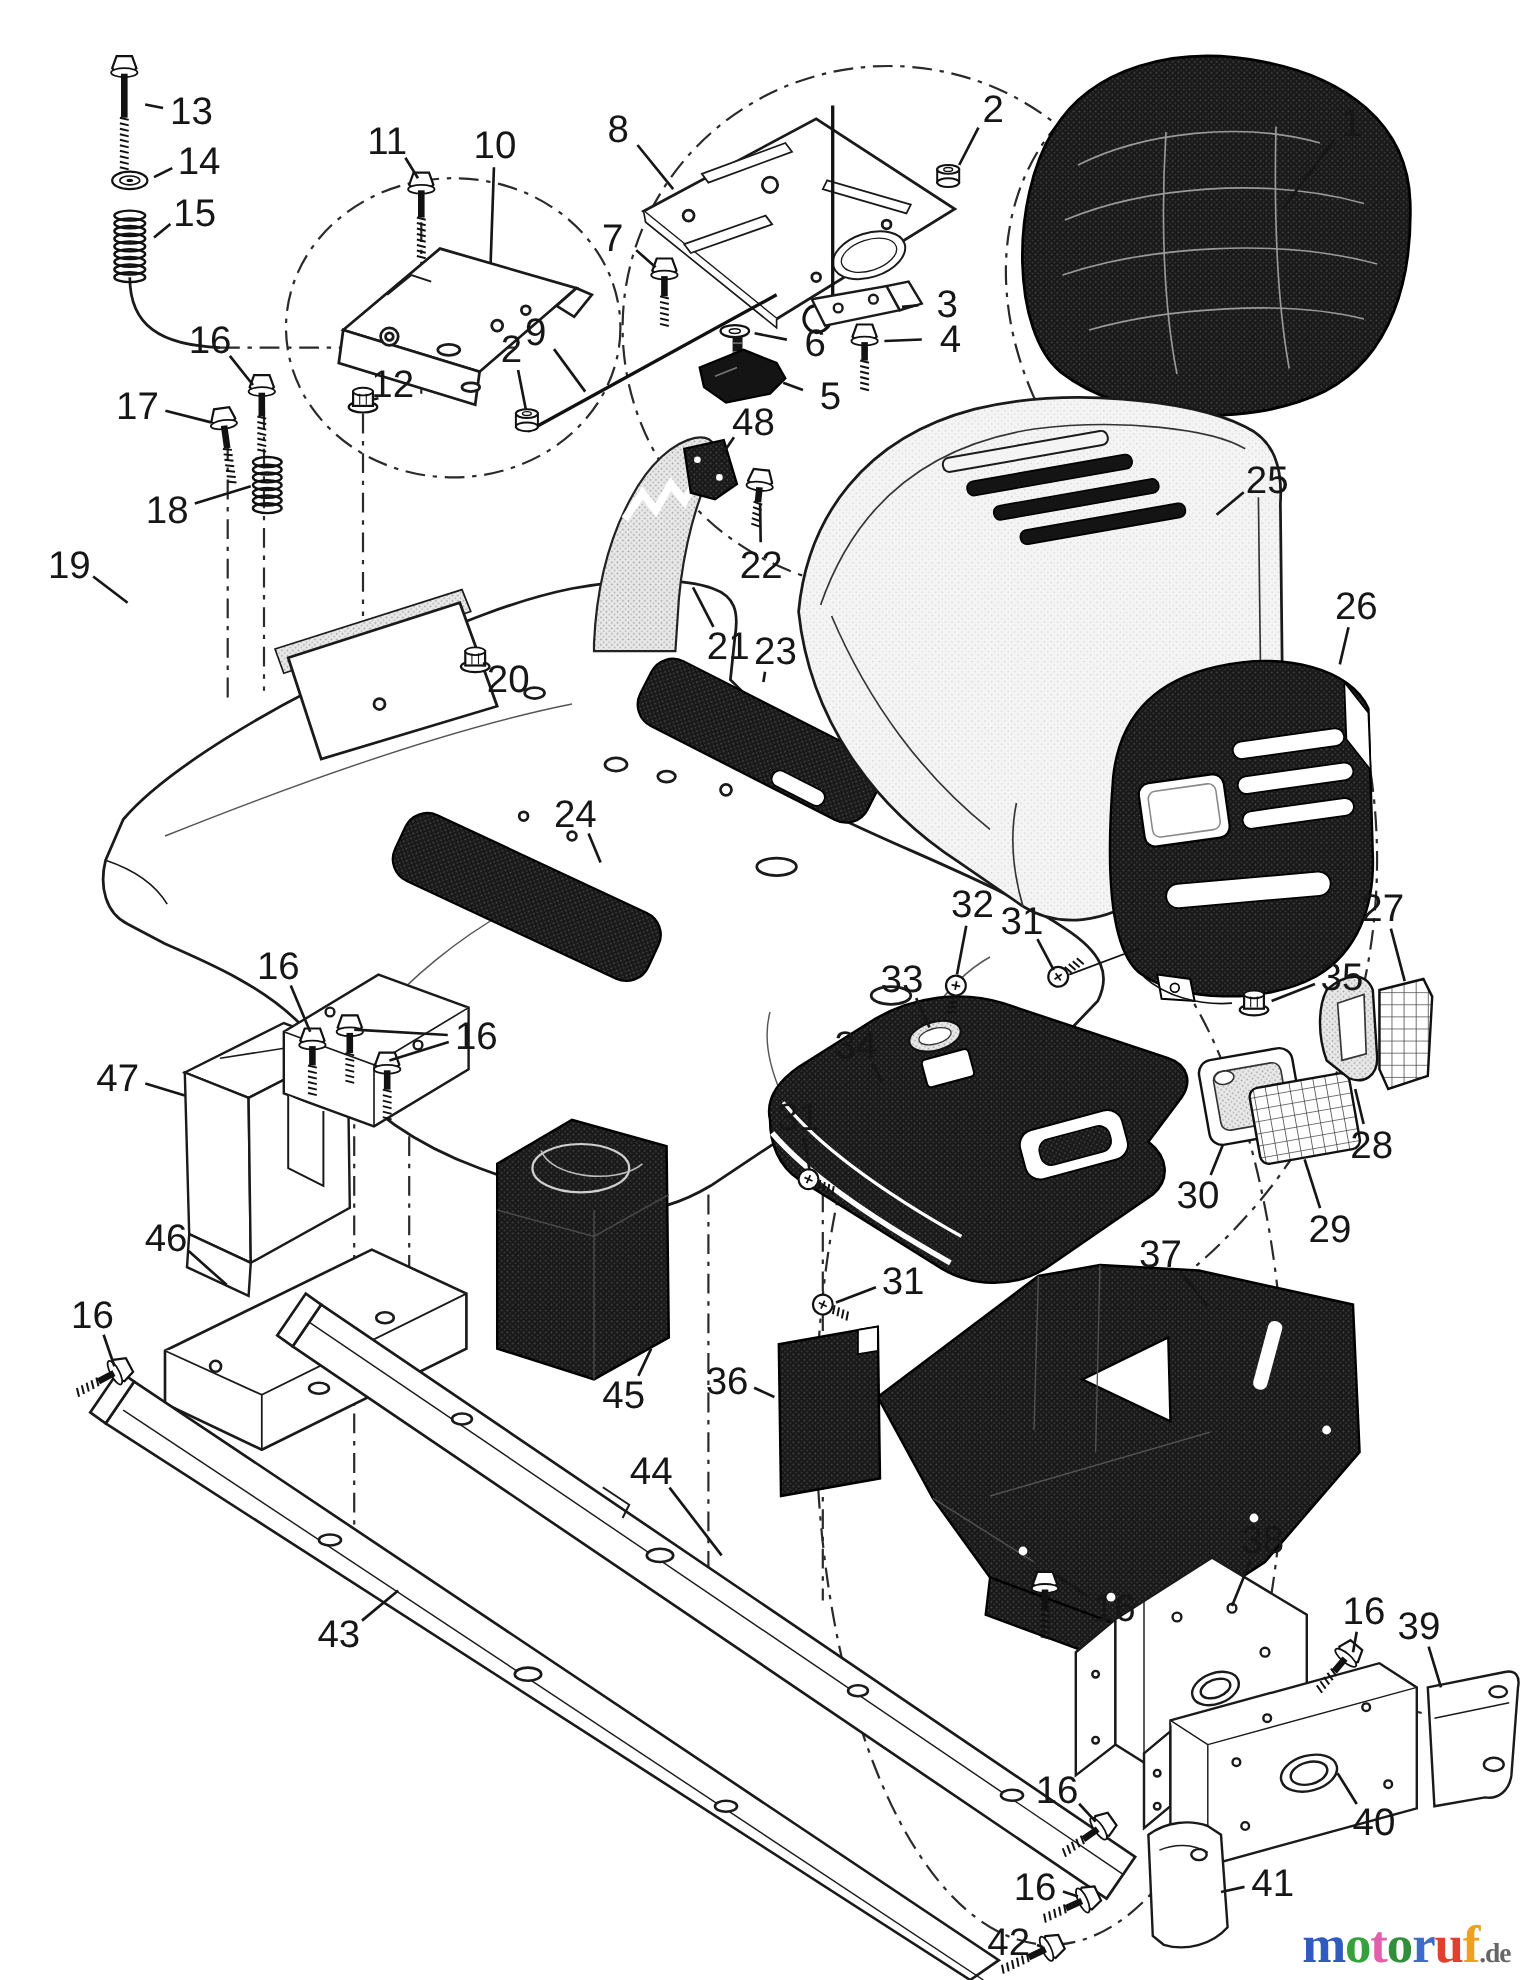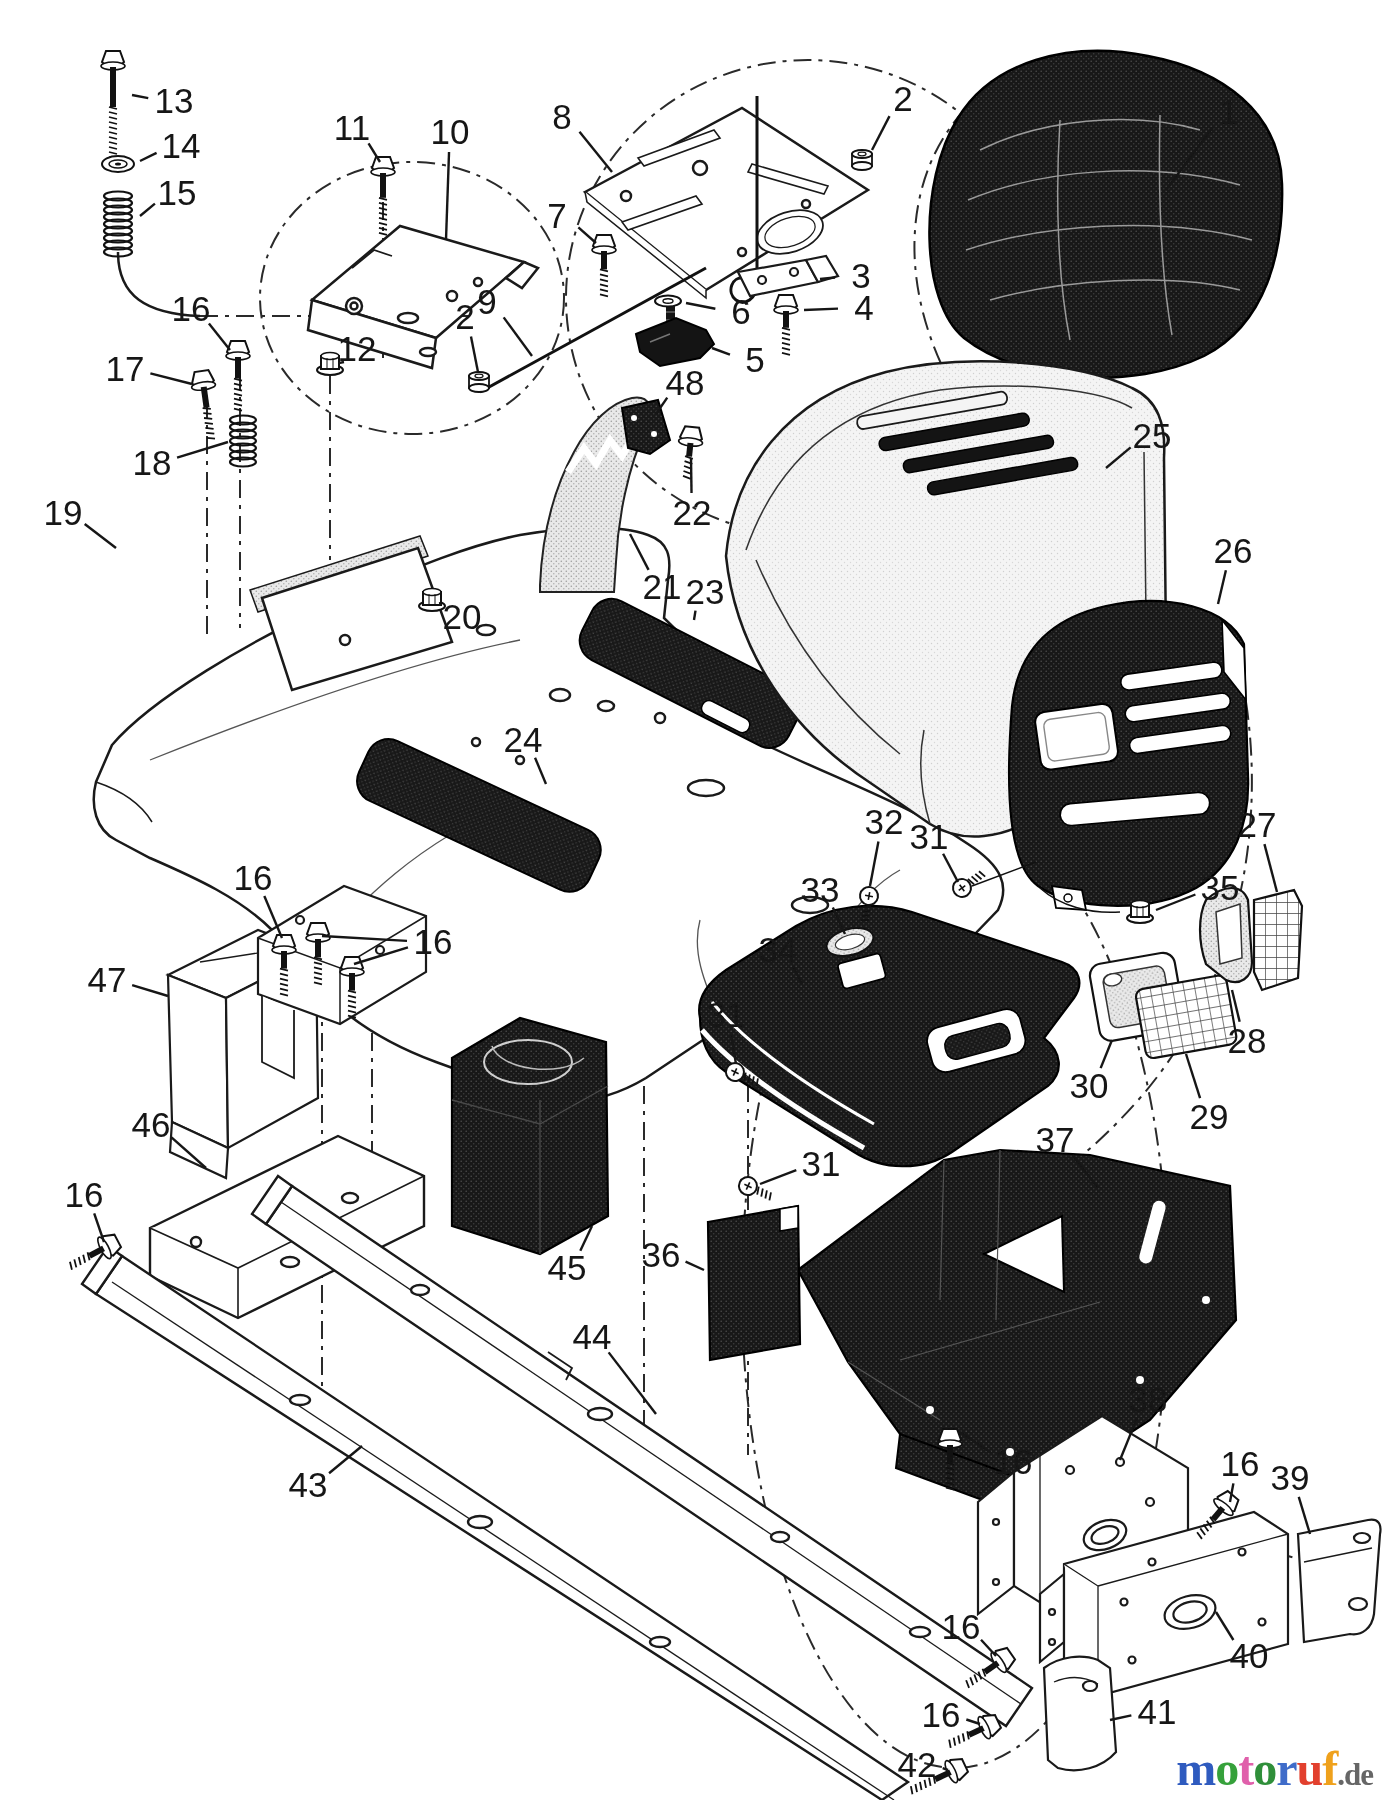--- a/index.html
+++ b/index.html
@@ -2,21 +2,21 @@
 <html><head>
 <meta charset="utf-8">
 <style>
   html,body{margin:0;padding:0;background:#fff;}
   .page{position:relative;width:1385px;height:1800px;background:#ffffff;overflow:hidden;
         font-family:"Liberation Sans",sans-serif;}
   svg{position:absolute;left:0;top:0;}
   .callout-text{font-family:"Liberation Sans",sans-serif;font-size:35px;fill:#161616;}
   #logo{position:absolute;right:12px;bottom:4px;font-family:"Liberation Serif",serif;
         font-weight:700;font-size:48px;letter-spacing:-1px;white-space:nowrap;}
-  #logo .suffix{font-size:31px;font-weight:700;margin-top:20px;}
+  #logo .suffix{font-size:25px;font-weight:700;margin-top:20px;}
 </style>
 </head>
 <body>
 
 <div class="page">
 <svg id="art" width="1385" height="1800" viewBox="0 0 1385 1800">
   <defs>
     <pattern id="darkdots" width="5" height="5" patternUnits="userSpaceOnUse">
       <rect width="5" height="5" fill="#181818"></rect>
       <circle cx="1.2" cy="1.2" r="0.8" fill="#4d4d4d"></circle>

